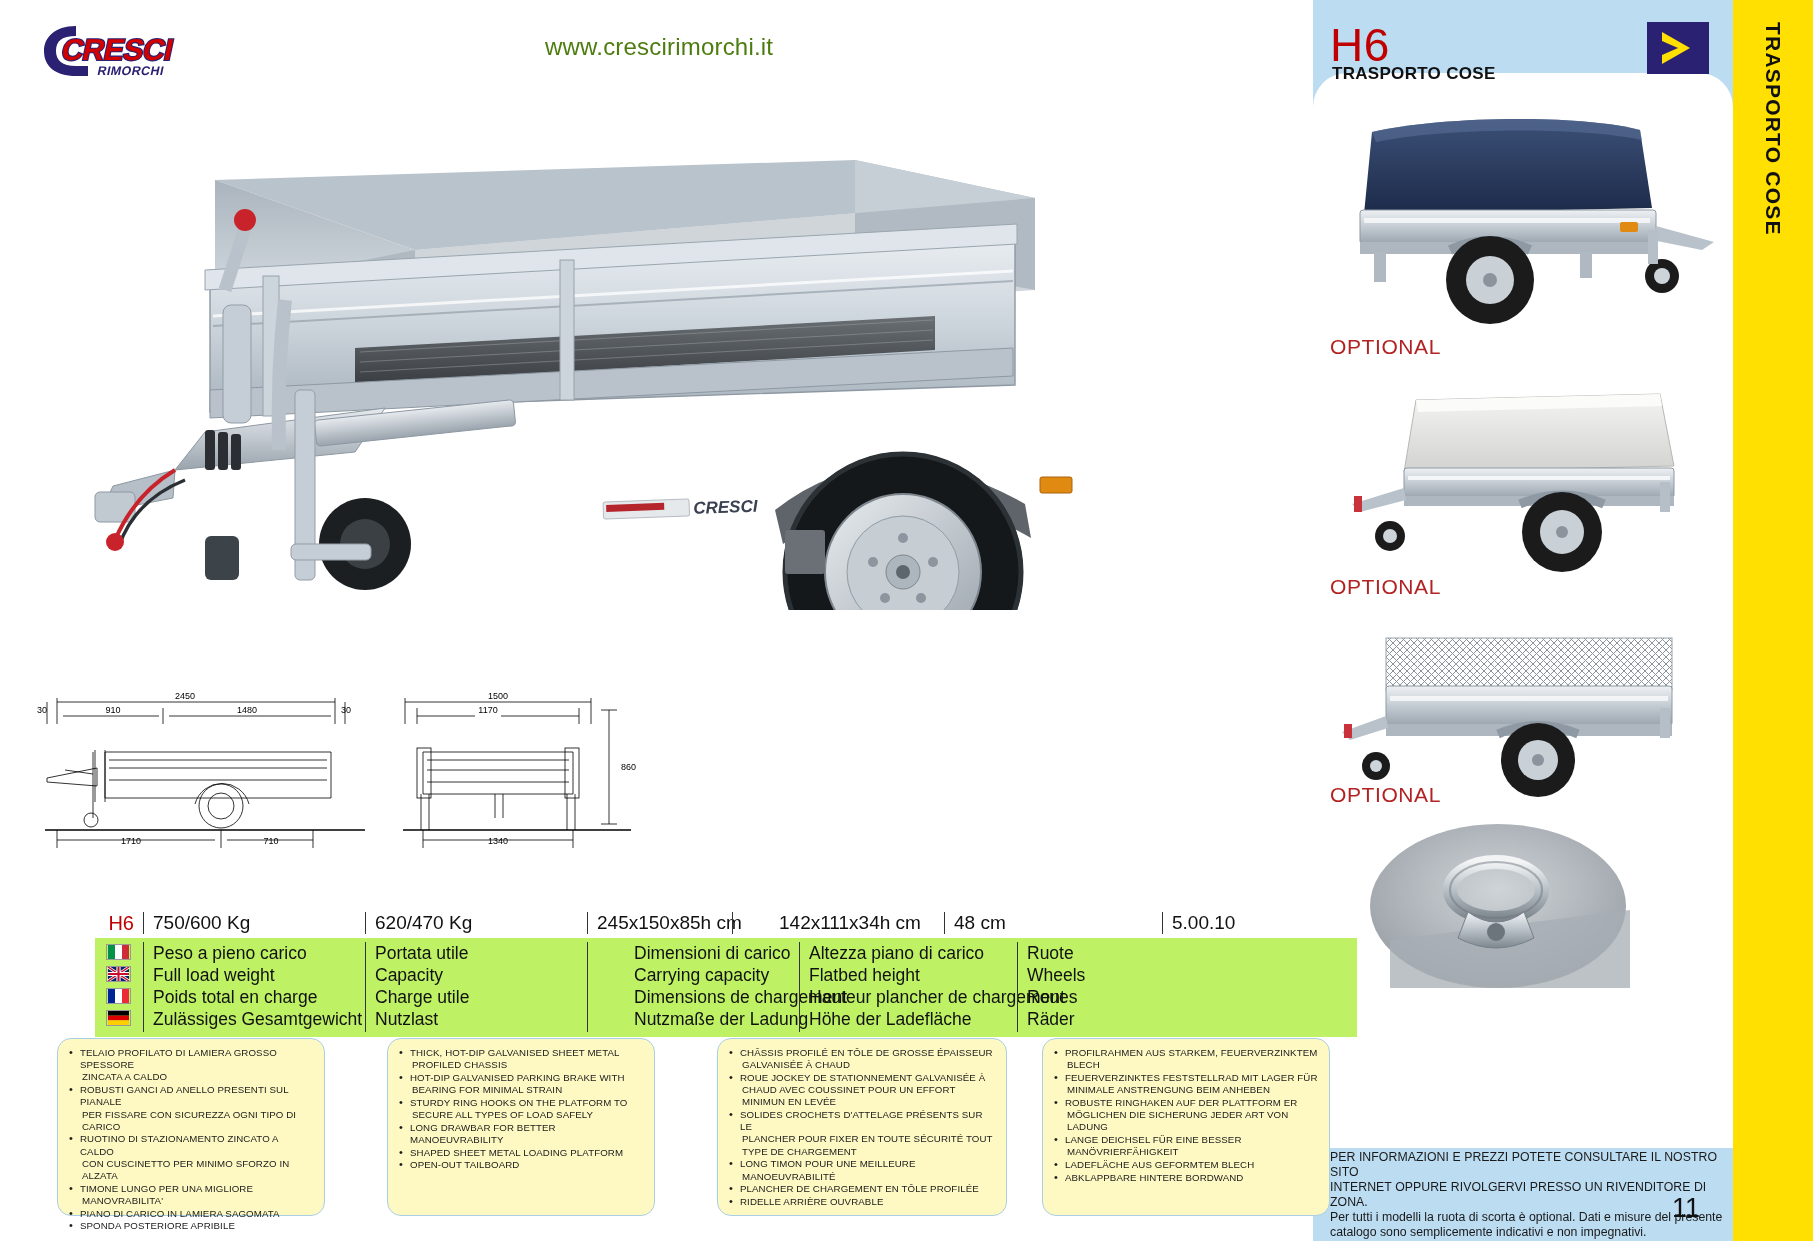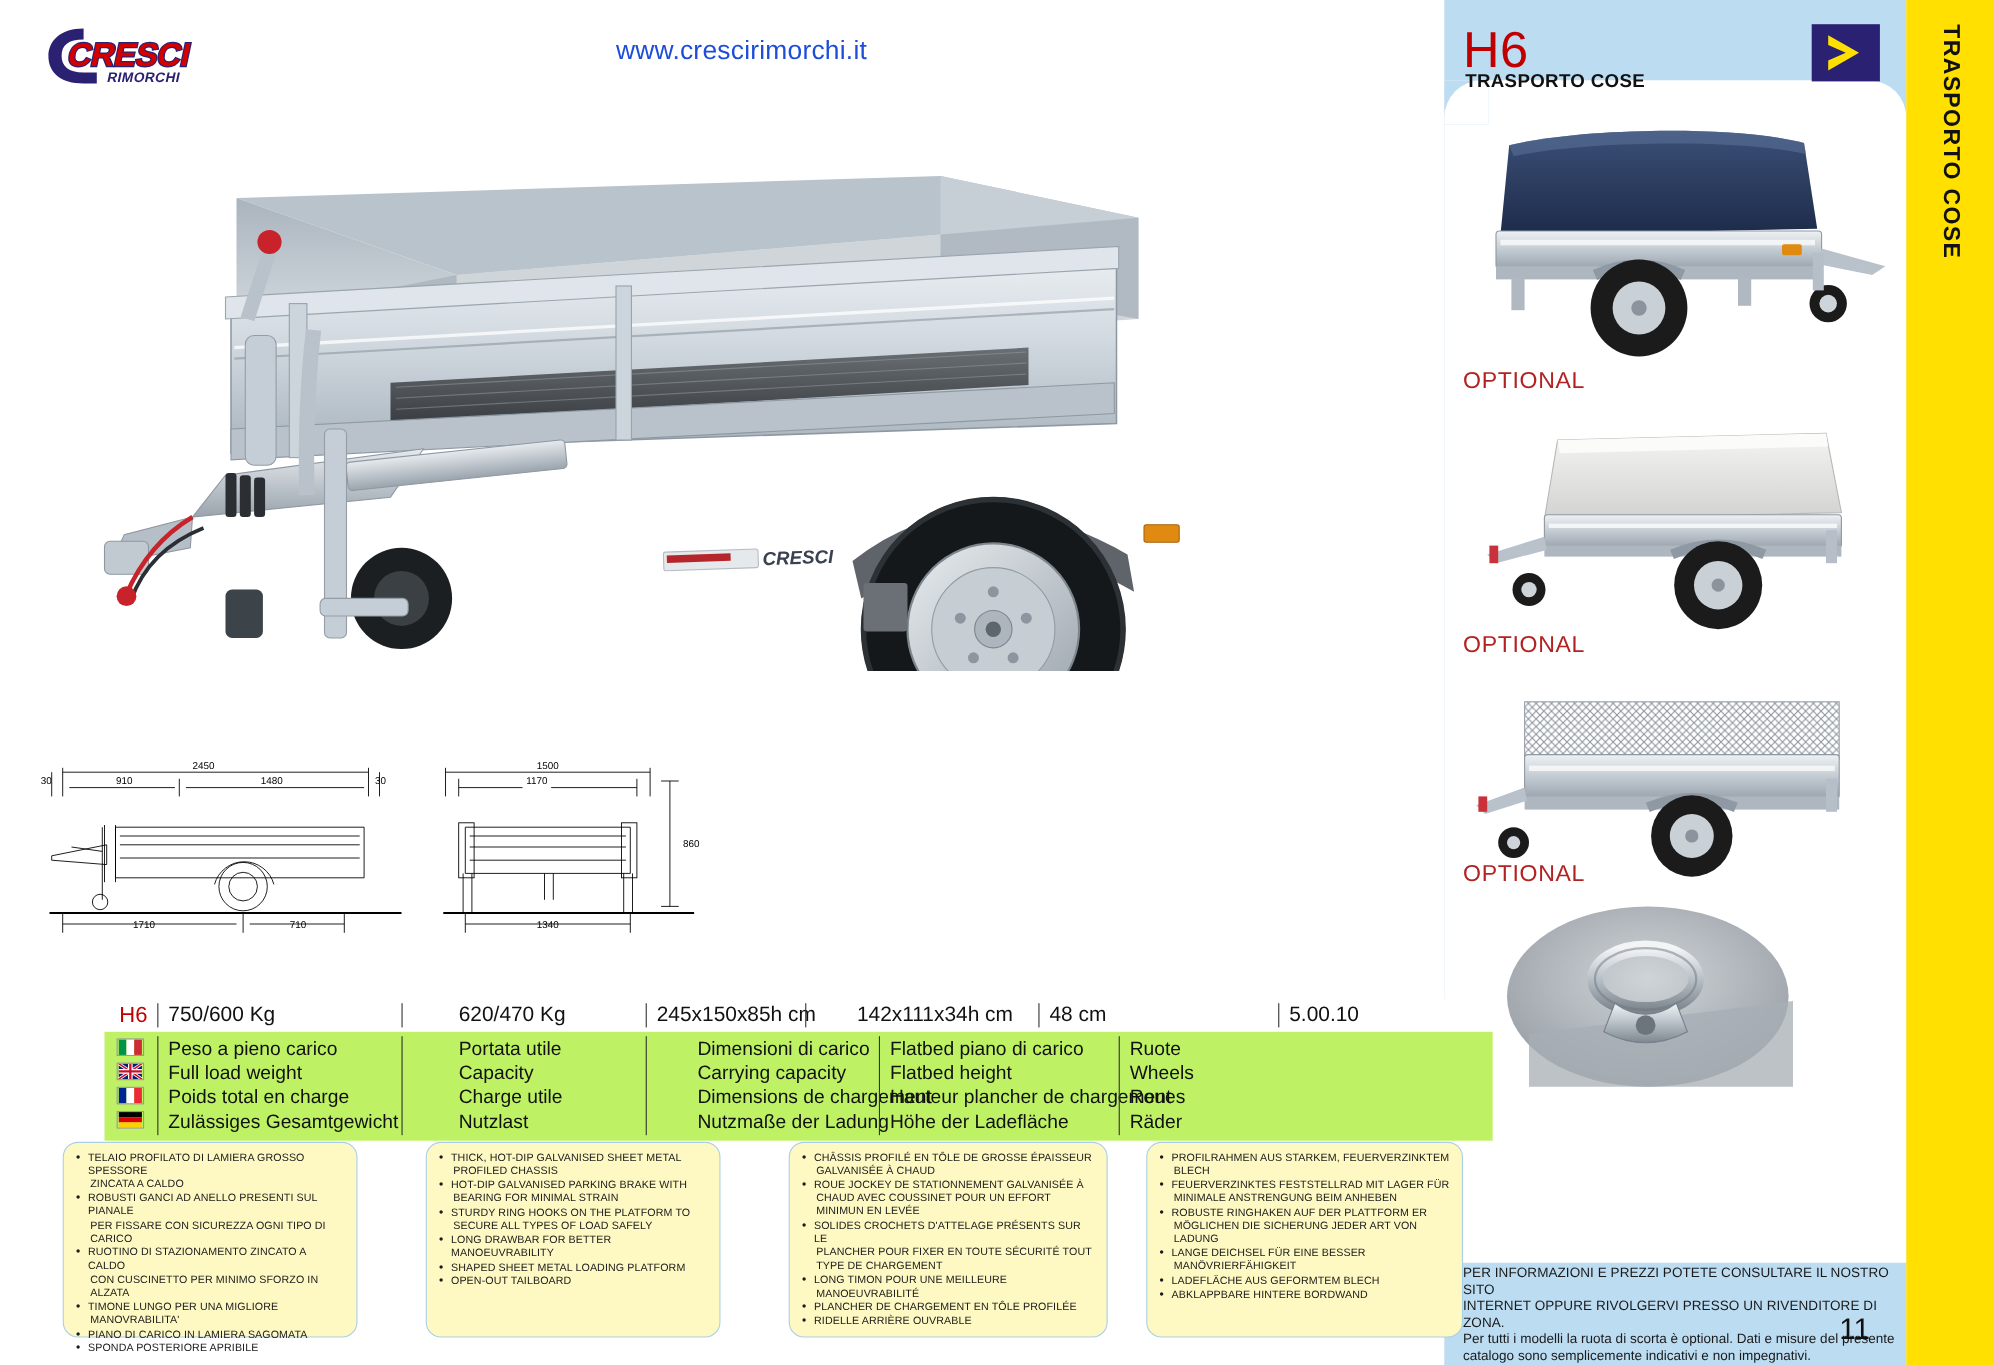--- a/index.html
+++ b/index.html
@@ -80,22 +80,22 @@
   #footer-note .caps { font-size: 12.3px; letter-spacing: .05px; }
   #footer-note .small { font-size: 12.3px; }
   #page-number {
     position: absolute; left: 1672px; top: 1193px;
     font-size: 27px; color: #111;
   }
 
   
   #brand-logo { position: absolute; left: 42px; top: 22px; width: 160px; height: 58px; }
   #website-url {
-    position: absolute; left: 560px; top: 33px;
-    font-size: 24px; color: #1d4ed8; letter-spacing: .2px;
+    position: absolute; left: 545px; top: 33px;
+    font-size: 24px; color: #4d7c0f; letter-spacing: .2px;
   }
 
   
   #hero-photo { position: absolute; left: 55px; top: 140px; width: 1080px; height: 470px; }
 
   
   #tech-drawings { position: absolute; left: 35px; top: 690px; width: 620px; height: 185px; }
 
   
   #spec-table {
@@ -104,21 +104,21 @@
   #spec-values-row {
     display: flex; background: #fff; height: 30px; align-items: center;
   }
   #spec-langs-row {
     display: flex; background: #bef264; padding-top: 4px; padding-bottom: 5px;
   }
   .spec-col { position: relative; }
   .spec-col + .spec-col { border-left: 1.6px solid #333; }
   .col-w0 { width: 48px; }
   .col-w1 { width: 222px; }
-  .col-w2 { width: 222px; padding-left: 42px; }
+  .col-w2 { width: 222px; }
   .col-w3 { width: 145px; }
   .col-w4 { width: 212px; padding-left: 37px; }
   .col-w5 { width: 218px; }
   .col-w6 { width: 195px; }
   .spec-value {
     font-size: 19px; color: #111; padding-left: 9px; white-space: nowrap;
   }
   #spec-model-id {
     font-size: 20px; color: #c00000; text-align: right;
     padding-right: 9px; width: 100%;
@@ -550,21 +550,21 @@
     <div class="spec-col col-w4">
       <ul class="spec-lang-list">
         <li>Dimensioni di carico</li>
         <li>Carrying capacity</li>
         <li>Dimensions de chargement</li>
         <li>Nutzmaße der Ladung</li>
       </ul>
     </div>
     <div class="spec-col col-w5">
       <ul class="spec-lang-list">
-        <li>Flatbed piano di carico</li>
+        <li>Altezza piano di carico</li>
         <li>Flatbed height</li>
         <li>Hauteur plancher de chargement</li>
         <li>Höhe der Ladefläche</li>
       </ul>
     </div>
     <div class="spec-col col-w6">
       <ul class="spec-lang-list">
         <li>Ruote</li>
         <li>Wheels</li>
         <li>Roues</li>

